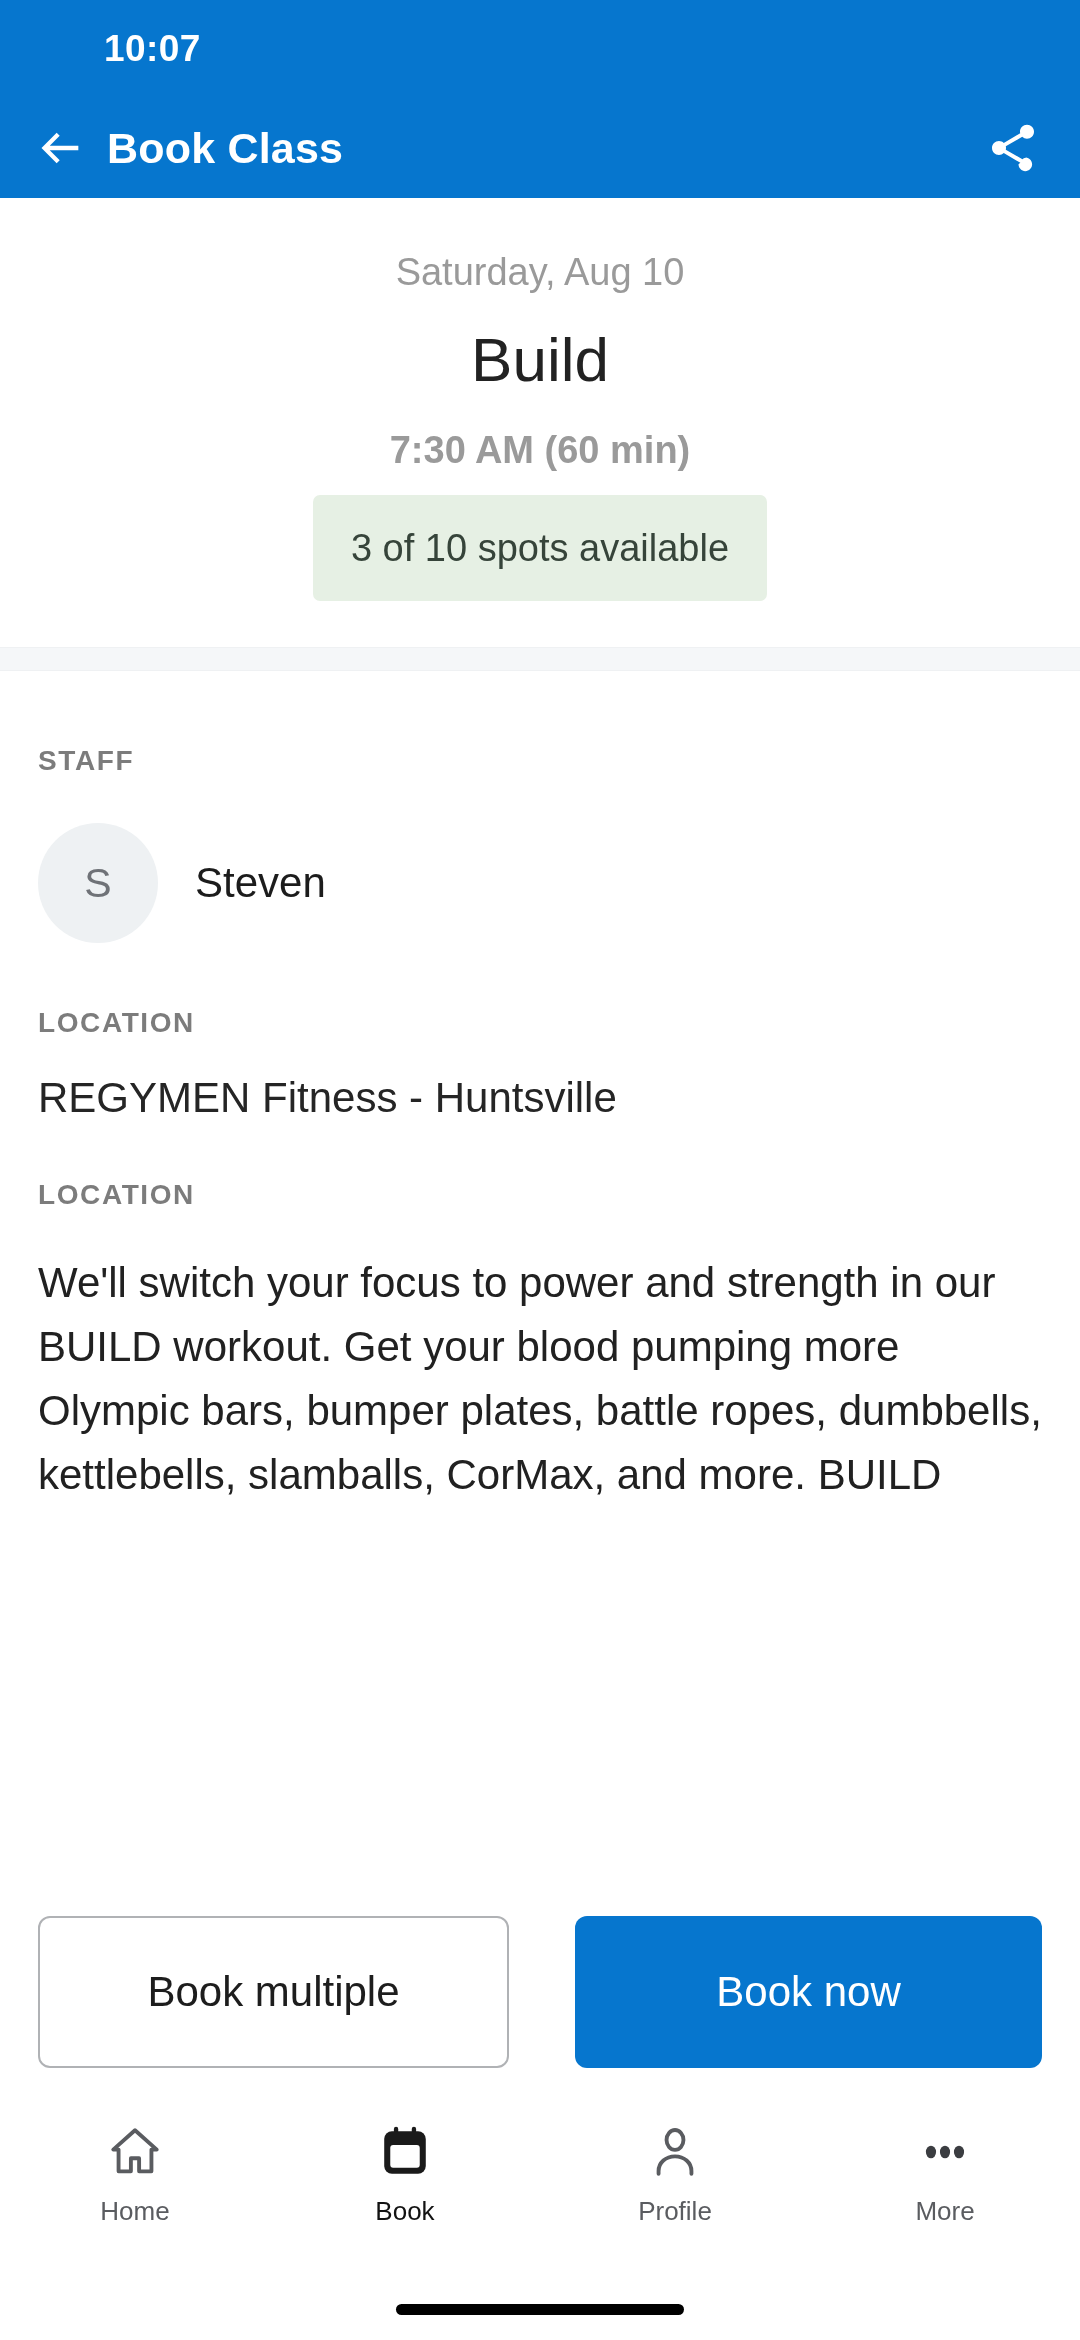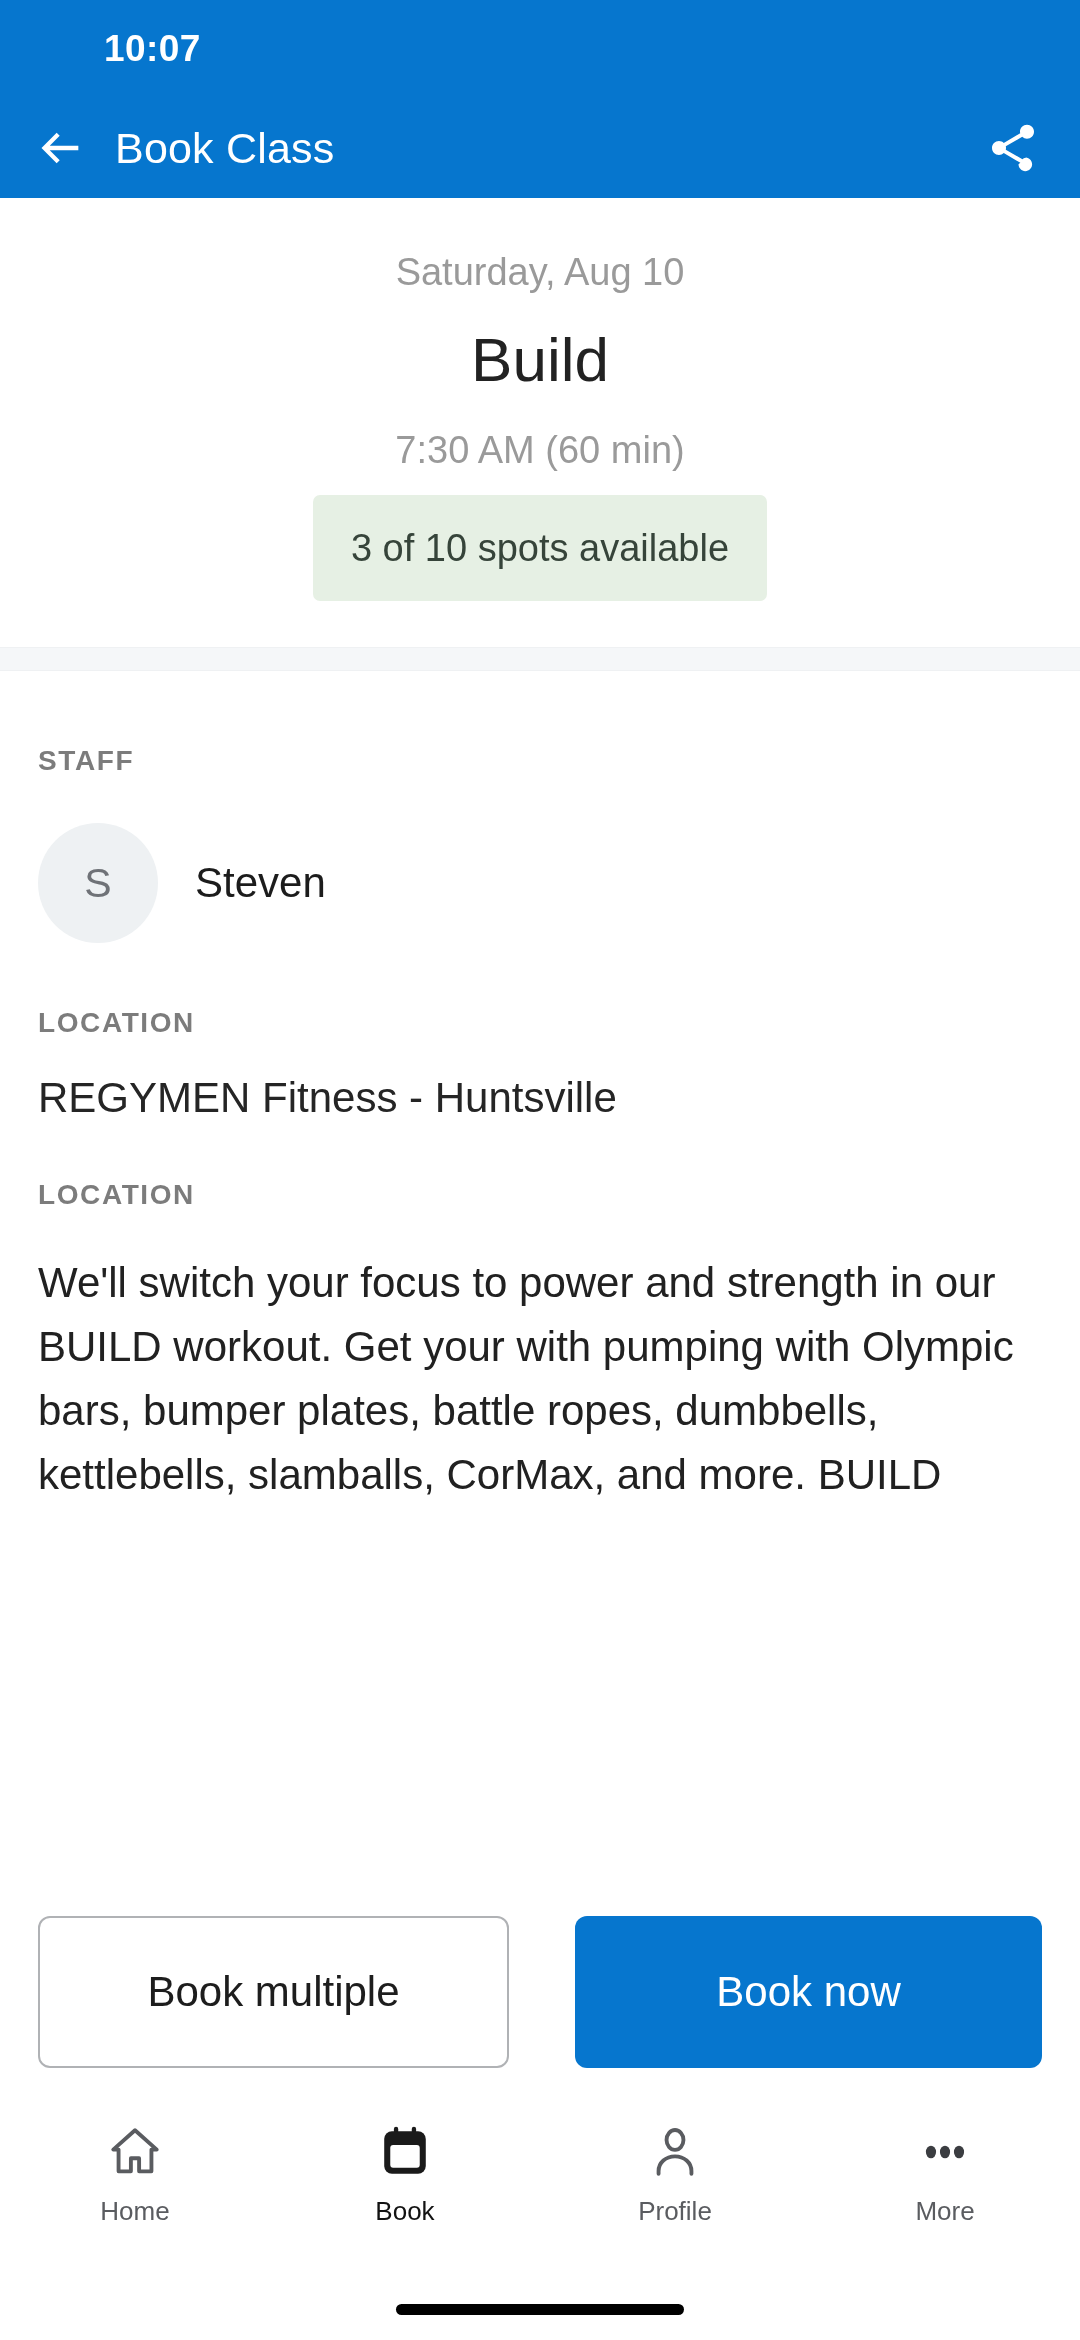--- a/index.html
+++ b/index.html
@@ -47,22 +47,22 @@
     flex: 0 0 auto;
   }
   .back-btn {
     width: 62px; height: 62px;
     display: flex; align-items: center; justify-content: center;
     flex: 0 0 auto;
   }
   .app-title {
     color: #ffffff;
     font-size: 43px;
-    font-weight: 400;
-    margin-left: 23px;
+    font-weight: 700;
+    margin-left: 15px;
     letter-spacing: 0.2px;
     white-space: nowrap;
   }
   .app-bar-spacer { flex: 1 1 auto; }
   .share-btn {
     width: 66px; height: 66px;
     display: flex; align-items: center; justify-content: center;
     flex: 0 0 auto;
   }
 
@@ -84,21 +84,21 @@
     color: #222222;
     font-size: 62px;
     line-height: 1.0;
     font-weight: 400;
     margin-top: 38px;
   }
   .hero-time {
     color: #9a9a9a;
     font-size: 38px;
     line-height: 1.0;
-    font-weight: 400;
+    font-weight: 700;
     margin-top: 40px;
   }
   .spots-badge {
     display: inline-block;
     margin-top: 26px;
     background: #E6F0E4;
     color: #36443A;
     font-size: 38px;
     line-height: 1.0;
     border-radius: 7px;
@@ -293,21 +293,21 @@
       <div class="avatar">
         <span class="avatar-initial">S</span>
       </div>
       <div class="staff-name">Steven</div>
     </div>
 
     <div class="section-label location-label">LOCATION</div>
     <div class="location-value">REGYMEN Fitness - Huntsville</div>
 
     <div class="section-label details-label">LOCATION</div>
-    <div class="details-text">We'll switch your focus to power and strength in our BUILD workout. Get your with pumping with Olympic bars, bumper plates, battle ropes, dumbbells, kettlebells, slamballs, CorMax, and more. BUILD</div>
+    <div class="details-text">We'll switch your focus to power and strength in our BUILD workout. Get your blood pumping more Olympic bars, bumper plates, battle ropes, dumbbells, kettlebells, slamballs, CorMax, and more. BUILD</div>
 
   </div>
 
   <div class="action-bar">
     <div class="btn btn-outline">Book multiple</div>
     <div class="btn btn-primary">Book now</div>
   </div>
 
   <div class="bottom-nav">
 

